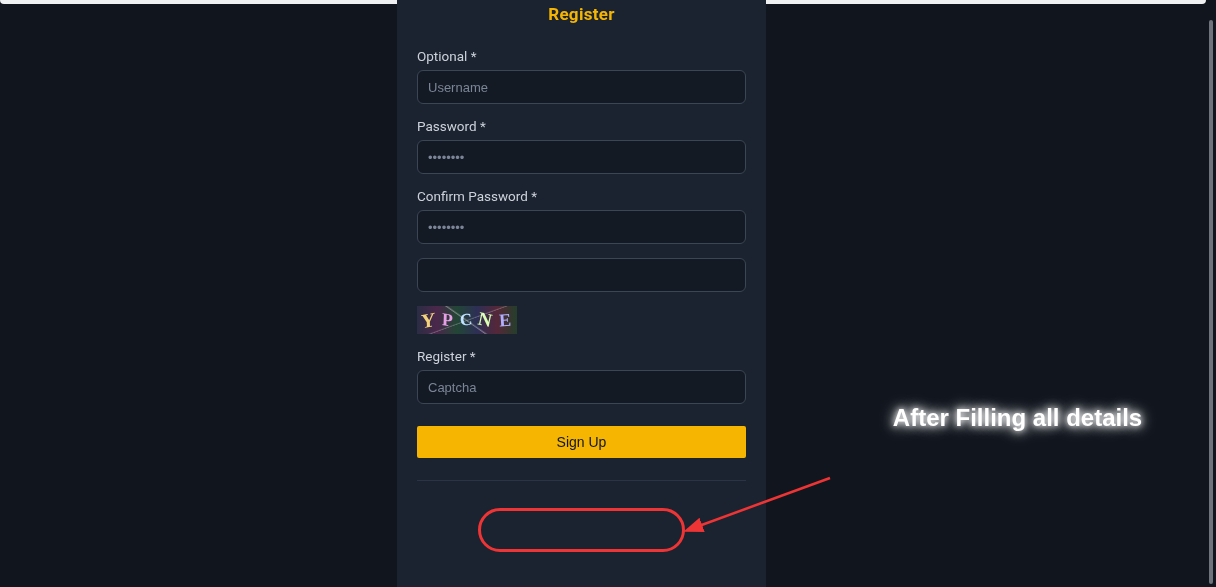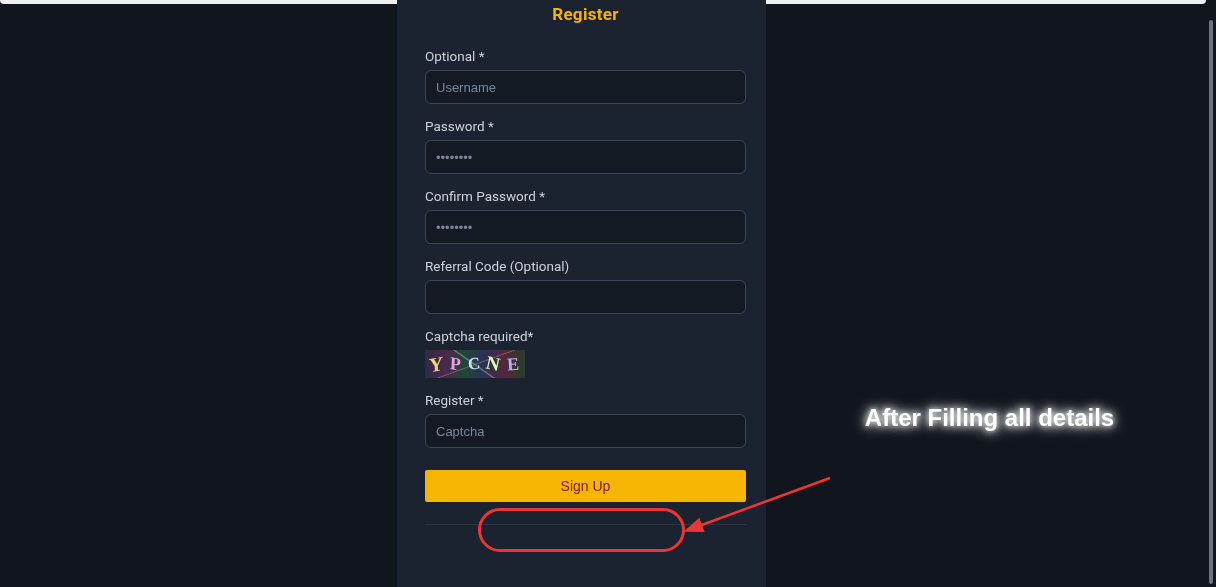--- a/index.html
+++ b/index.html
@@ -43,21 +43,21 @@
     opacity: 0.6;
   }
 
   .panel {
     position: absolute;
     left: 397px;
     right: calc(1216px - 766px);
     top: 0;
     bottom: 0;
     background: var(--panel-bg);
-    padding: 0 20px 14px 28px;
+    padding: 0 20px 14px 20px;
     box-sizing: border-box;
   }
 
   .title {
     text-align: center;
     color: var(--title);
     font-weight: 700;
     font-size: 17px;
     padding-top: 4px;
     padding-bottom: 10px;
@@ -110,21 +110,21 @@
       linear-gradient(35deg, transparent 48%, rgba(255,255,255,0.35) 49%, transparent 51%),
       linear-gradient(-20deg, transparent 48%, rgba(255,255,255,0.25) 49%, transparent 51%);
   }
 
   .signup-btn {
     display: block;
     width: 100%;
     height: 32px;
     margin-top: 22px;
     background: var(--accent);
-    color: #7f1d1d;
+    color: #0f172a;
     border: none;
     border-radius: 2px;
     font-size: 14px;
     font-weight: 500;
     cursor: pointer;
   }
 
   .divider {
     height: 1px;
     background: #2a3444;
@@ -177,26 +177,24 @@
     <div class="label">Password *</div>
     <input class="input" type="password" placeholder="••••••••" style="">
   </div>
 
   <div class="field-group">
     <div class="label">Confirm Password *</div>
     <input class="input" type="password" placeholder="••••••••" style="">
   </div>
 
   <div class="field-group">
-    <div class="label">Referral Code (Optional)</div>
     <input class="input" type="text" placeholder="" style="">
   </div>
 
   <div class="field-group">
-    <div class="label">Captcha required*</div>
     <div class="captcha-img">
       <div class="glyphs">
         <span class="g1">Y</span>
           <span class="g2">P</span>
           <span class="g3">C</span>
           <span class="g4">N</span>
           <span class="g5">E</span>
       </div>
     </div>
   </div>
@@ -215,15 +213,15 @@
 
 <svg class="annotation-arrow" style="left:680px; top:470px; width:160px; height:70px;">
   <defs>
     <marker id="ah" markerWidth="10" markerHeight="10" refX="6" refY="3" orient="auto">
       <path d="M0,0 L8,3 L0,6 Z" fill="#ee3434"></path>
     </marker>
   </defs>
   <line x1="150" y1="8" x2="8" y2="60" stroke="#ee3434" stroke-width="2.5" marker-end="url(#ah)"></line>
 </svg>
 
-<div class="annotation-text" style="left:792px; top:402px; width:395px;">
+<div class="annotation-text" style="left:820px; top:402px; width:395px;">
   <span>After Filling all details</span><br>
 </div>
 
 </body></html>

